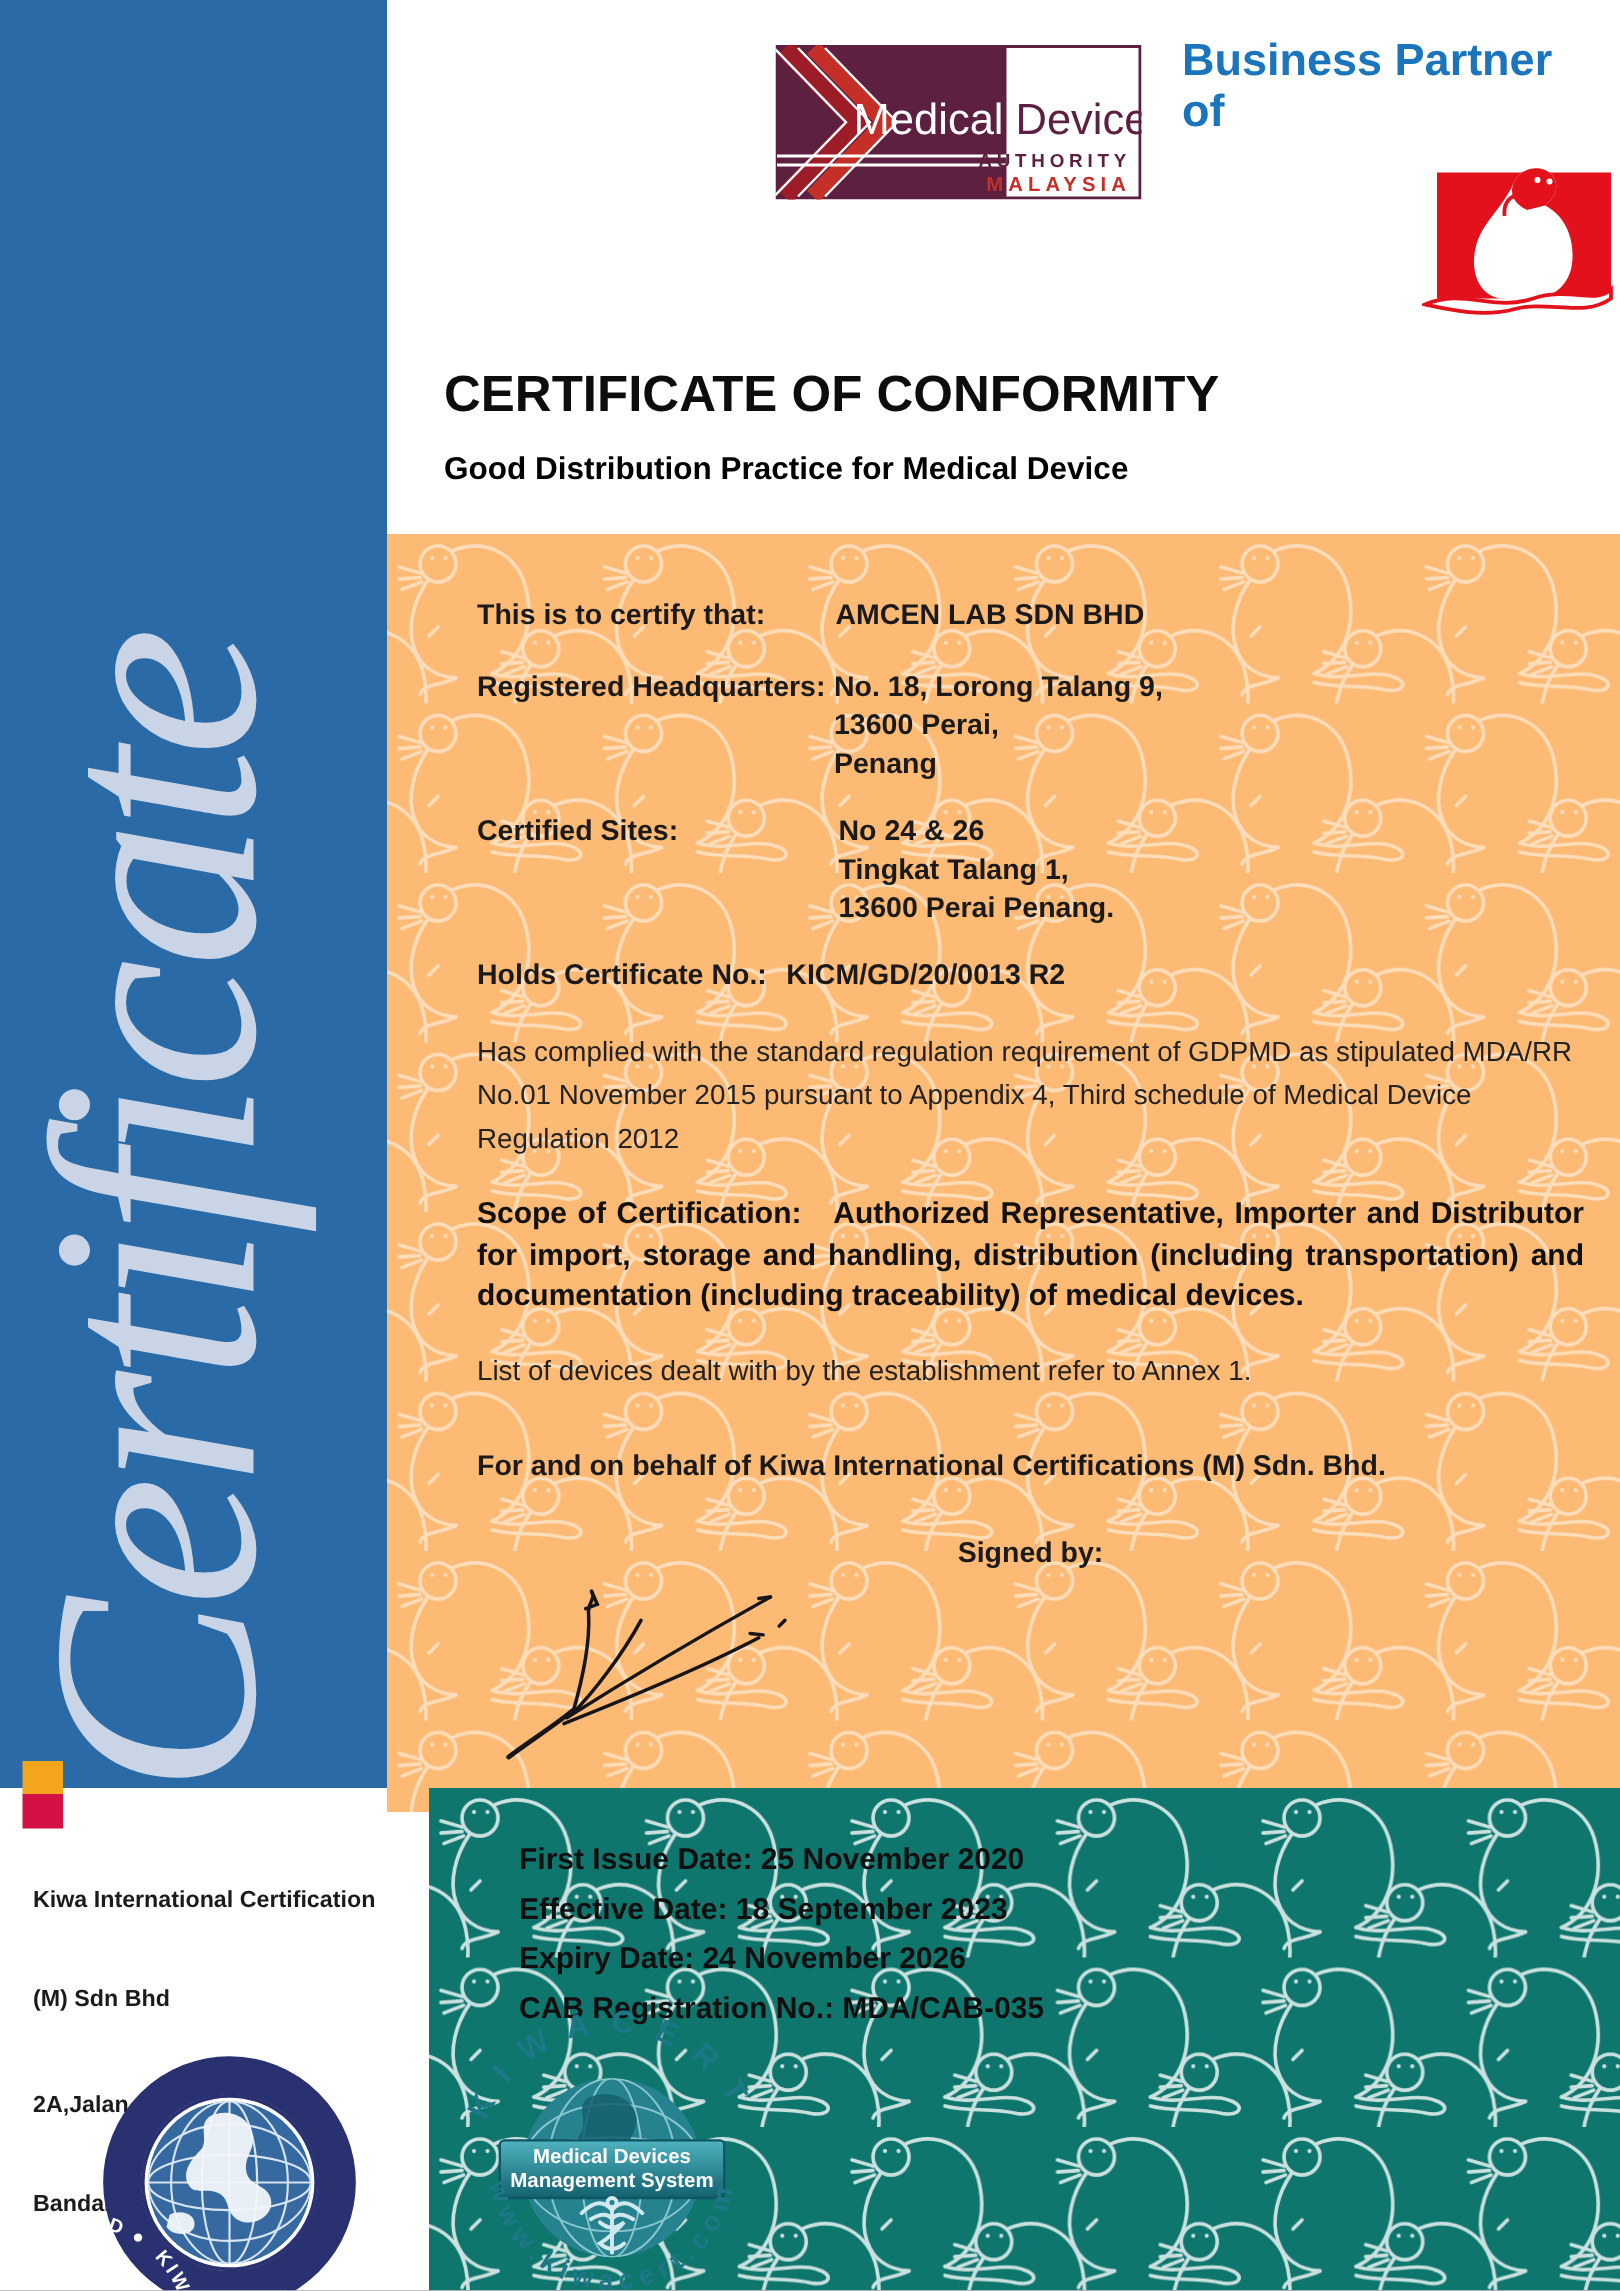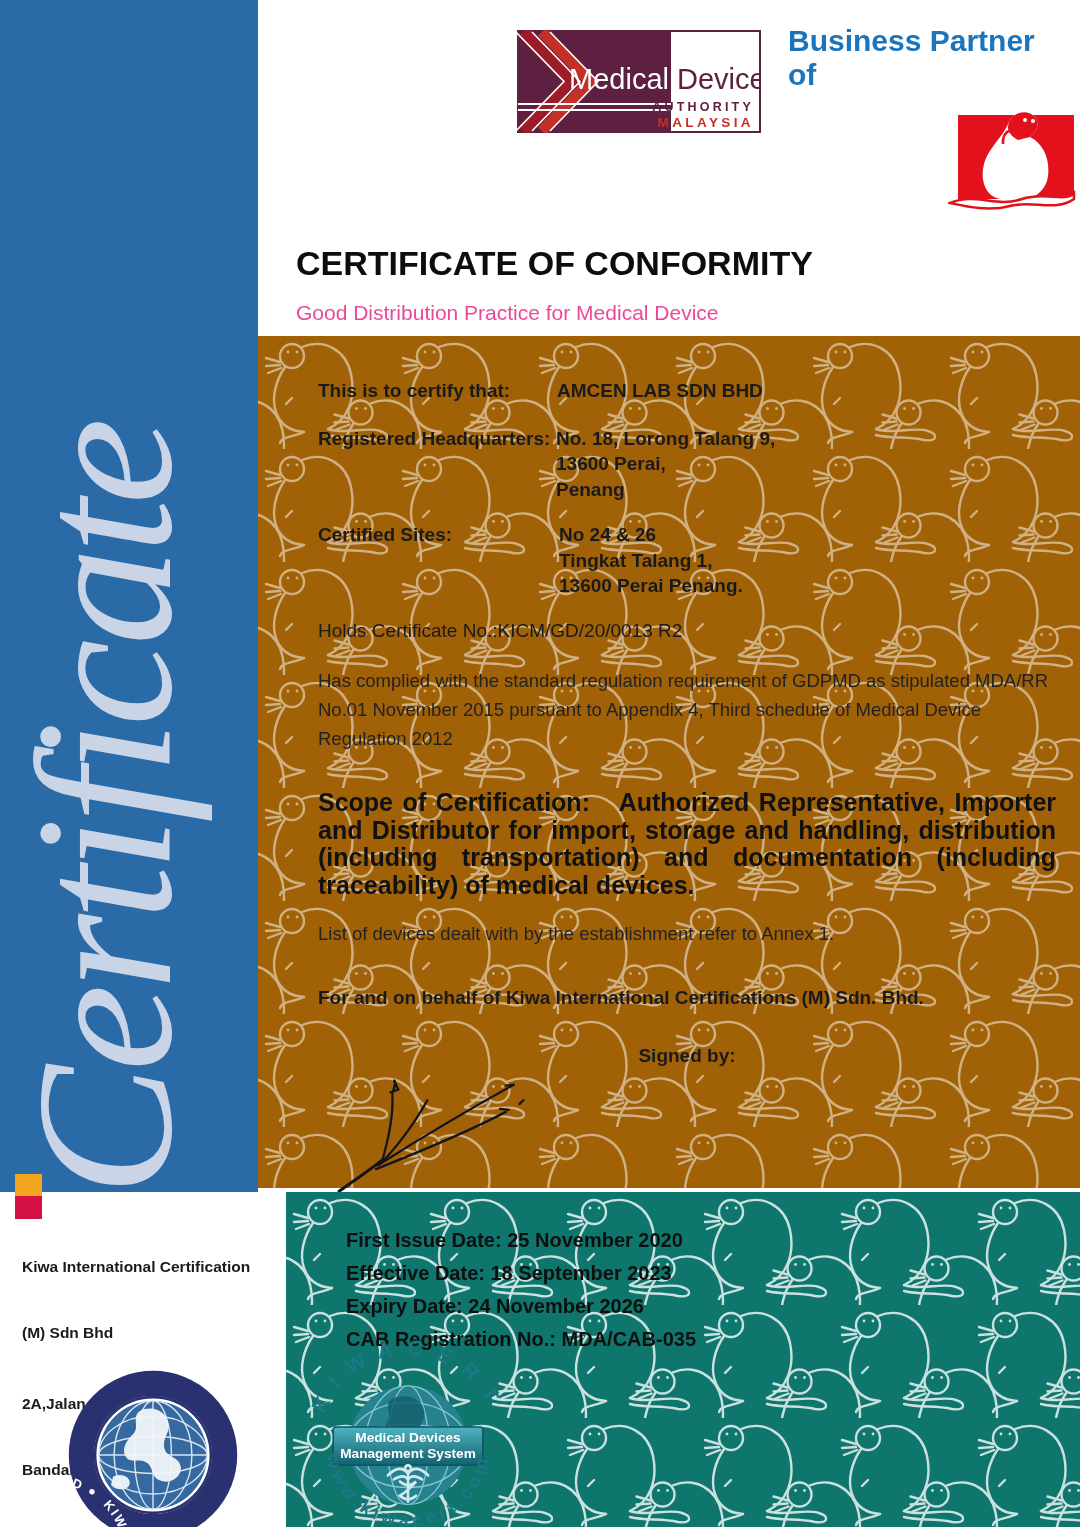--- a/index.html
+++ b/index.html
@@ -21,37 +21,37 @@
   
   .mda-logo{position:absolute;left:517px;top:30px;z-index:2;}
   .kiwa-logo{position:absolute;left:788px;top:24px;width:282px;z-index:2;}
   .kiwa-tagline{font-size:30px;font-weight:bold;color:#1b75bc;letter-spacing:0;}
   .kiwa-wordmark{position:relative;height:108px;margin-top:2px;}
   .kiwa-word{position:absolute;left:0;top:-22px;font-size:98px;font-weight:bold;color:#1b75bc;letter-spacing:-6px;}
   .kiwa-beaver{position:absolute;left:160px;top:6px;}
 
   
   .title{position:absolute;left:296px;top:244px;font-size:34px;font-weight:bold;color:#0d0d0d;z-index:2;}
-  .subtitle{position:absolute;left:296px;top:301px;font-size:21px;font-weight:normal;color:#ec4899;z-index:2;}
+  .subtitle{position:absolute;left:296px;top:301px;font-size:21px;font-weight:bold;color:#000000;z-index:2;}
 
   
   .panel{position:absolute;left:258px;width:822px;z-index:1;}
-  .panel-upper{top:336px;height:852px;background:#a16207;}
+  .panel-upper{top:356px;height:852px;background:#fdba74;}
   .panel-lower{top:1192px;height:335px;background:#0f766e;margin-left:28px;}
   .wm{position:absolute;left:0;top:0;width:100%;height:100%;pointer-events:none;}
   .panel-content{position:relative;z-index:1;}
 
   .panel-upper .panel-content{padding:42px 24px 0 60px;}
   .cert-grid{display:grid;grid-template-columns:238px 1fr;row-gap:0;font-size:19px;font-weight:bold;line-height:25.5px;}
   .cert-label{white-space:nowrap;}
   .mb1{margin-bottom:22px;} .mb2{margin-bottom:20px;} .mb3{margin-bottom:19px;}
-  .holds-row{display:flex;font-size:19px;font-weight:normal;line-height:25.5px;}
+  .holds-row{display:flex;gap:13px;font-size:19px;font-weight:bold;line-height:25.5px;}
   .para{width:738px;font-size:18.5px;line-height:29px;color:#222;margin:23px 0 0 0;}
-  .para-scope{width:738px;font-size:25px;line-height:27.5px;font-weight:bold;color:#111;
-              text-align:justify;margin:36px 0 0 0;}
+  .para-scope{width:738px;font-size:20px;line-height:27.5px;font-weight:bold;color:#111;
+              text-align:justify;margin:23px 0 0 0;}
   .annex{margin-top:24px;font-size:18.5px;color:#222;}
   .behalf{margin-top:42px;font-size:19px;font-weight:bold;}
   .signedby{margin-top:36px;font-size:19px;font-weight:bold;text-align:center;}
   .sig-svg{display:block;margin:8px 0 0 12px;}
   .signatory{margin-top:10px;font-size:19px;font-weight:bold;line-height:25px;}
 
   .panel-lower .panel-content{padding:32px 24px 0 60px;}
   .dates-line{font-size:20px;font-weight:bold;line-height:33px;color:#0f0f0f;}
 
   

